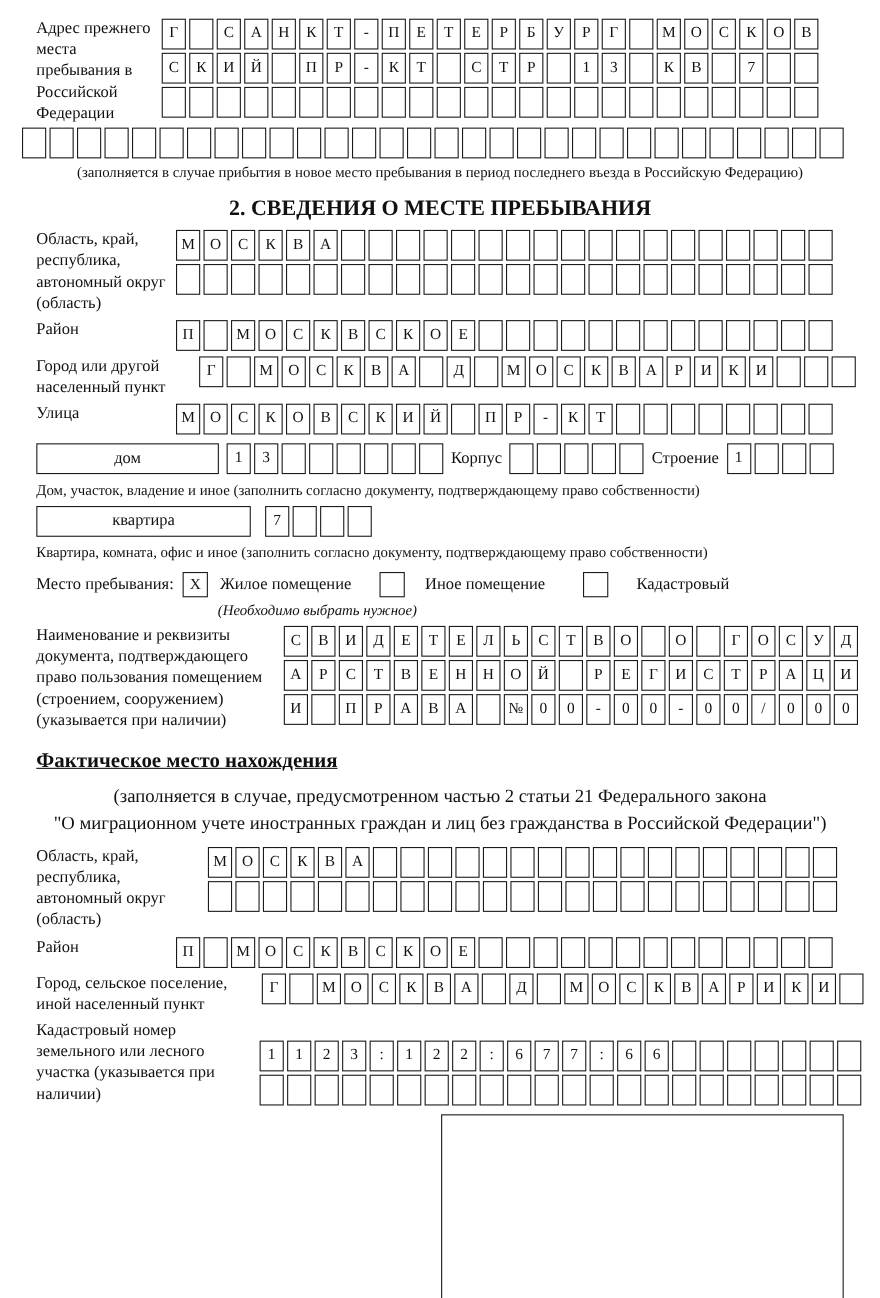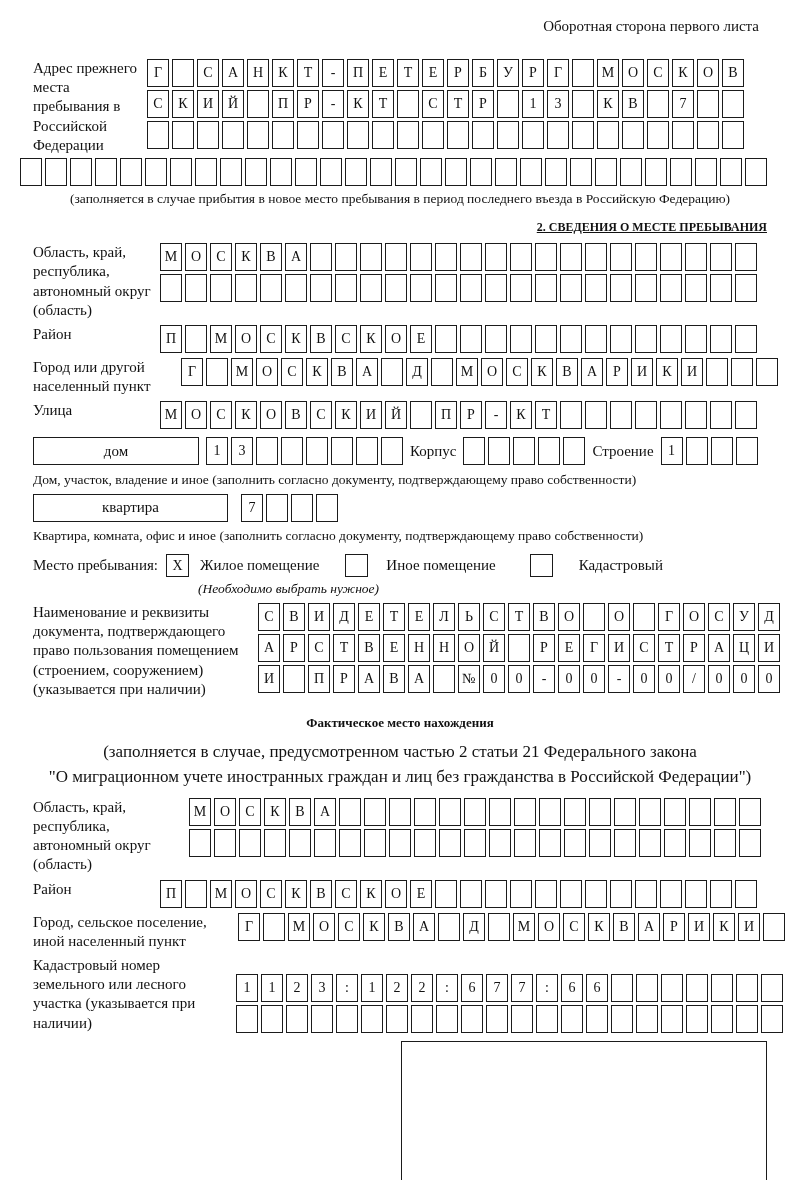--- a/index.html
+++ b/index.html
@@ -22,22 +22,22 @@
   .boxcol{display:flex;flex-direction:column;gap:3px;}
   .brow{display:flex;gap:3px;flex-wrap:nowrap;}
   .cbox{
     display:inline-block;width:20px;height:26px;border:1.5px solid #1b1b1b;
     text-align:center;line-height:26px;font-size:14px;flex-shrink:0;
     font-family:"Liberation Serif","DejaVu Serif",serif;
   }
   .fullrow{margin-left:-13px;margin-top:3px;}
   .caption{font-size:13.5px;line-height:1.35;}
   .center{text-align:center;}
-  .sec-title{font-size:12px;font-weight:bold;text-align:right;margin:12px 0 8px 0;text-decoration:underline;}
-  .sub-title{font-size:13px;font-weight:bold;text-align:center;margin:16px 0 8px 0;}
+  .sec-title{font-size:20px;font-weight:bold;text-align:center;margin:12px 0 8px 0;}
+  .sub-title{font-size:19px;font-weight:bold;text-align:left;margin:16px 0 8px 0;text-decoration:underline;}
   .wbox{
     border:1.5px solid #1b1b1b;height:26px;display:flex;align-items:center;
     justify-content:center;font-size:15px;box-sizing:content-box;flex-shrink:0;
   }
   .wbox-dom{width:164px;}
   .wbox-kv{width:193px;}
   .inline-lbl{font-size:15px;line-height:29px;white-space:nowrap;flex-shrink:0;}
   .dom-row{gap:7px;margin-top:8px;align-items:flex-start;}
   .cap-under{margin-top:5px;margin-bottom:2px;}
   .mesto-row{display:flex;align-items:center;margin-top:9px;font-size:15px;}
@@ -50,21 +50,20 @@
   .fakt-cap{text-align:center;font-size:17px;line-height:1.5;}
   .otmetka-wrap{width:400px;margin-left:auto;margin-right:0;margin-top:8px;}
   .stamp-box{width:auto;height:175px;border:1.5px solid #1b1b1b;margin-left:34px;}
   .mt18{margin-top:18px;}
 </style>
 </head>
 <body>
 
 <div class="page">
 
-  <div class="header-note">Оборотная сторона первого листа</div>
 
   <div class="frow">
     <div class="lbl w104">Адрес прежнего места пребывания в Российской Федерации</div>
     <div class="boxcol">
       <div class="brow">
           <span class="cbox">Г</span>
           <span class="cbox"></span>
           <span class="cbox">С</span>
           <span class="cbox">А</span>
           <span class="cbox">Н</span>

